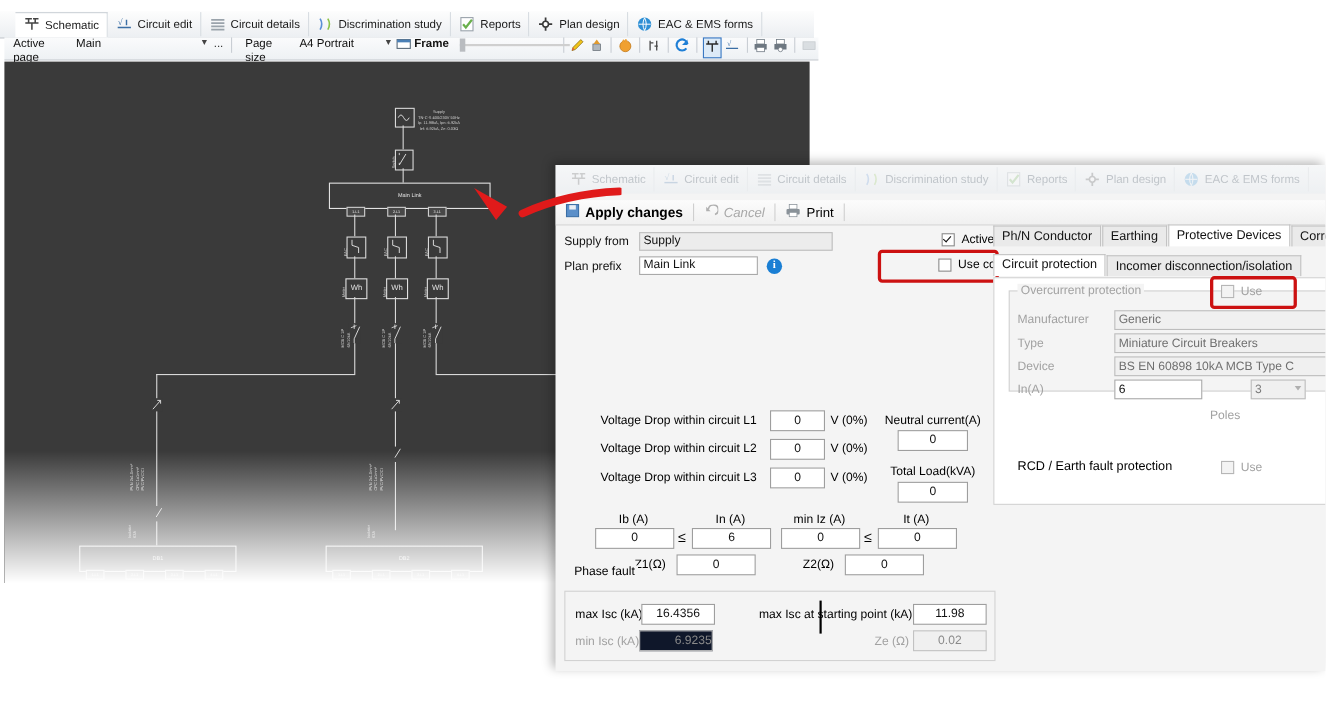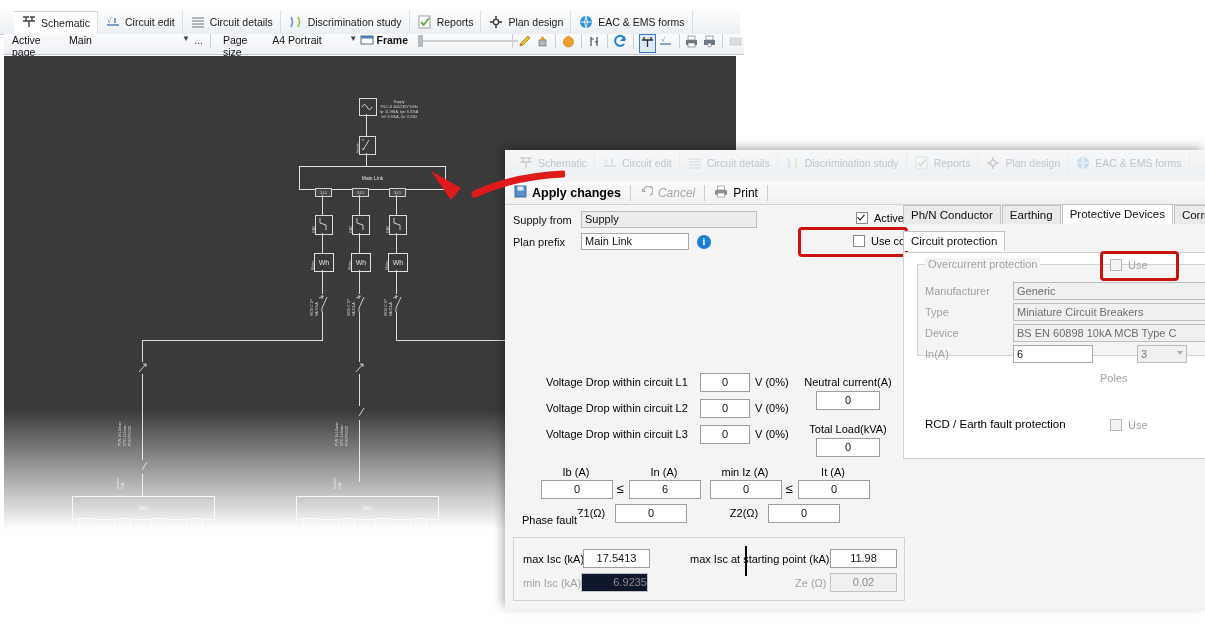--- a/index.html
+++ b/index.html
@@ -528,20 +528,21 @@
   <div class="redbox" style="left:293px;top:77px;width:104px;height:24px;"></div>
 
   <div class="tabstrip" id="tabs-top" style="left:398px;top:54px;">
       <div class="dtab"><span>Ph/N Conductor</span></div>
       <div class="dtab"><span>Earthing</span></div>
       <div class="dtab active"><span>Protective Devices</span></div>
       <div class="dtab"><span>Correction</span></div>
     </div>
   <div class="tabstrip" id="tabs-sub" style="left:398px;top:81px;">
       <div class="dtab active"><span>Circuit protection</span></div>
+      <div class="dtab"><span>Incomer disconnection/isolation</span></div>
     </div>
 
   <div class="groupbox" style="left:398px;top:102px;width:302px;height:205px;background:#fff;"></div>
 
   <div class="groupbox" style="left:412px;top:114px;width:288px;height:90px;"></div>
   <span class="gtitle dim" style="left:420px;top:108px;">Overcurrent protection</span>
   <div class="chkrow" style="position:absolute;left:605px;top:109px;">
     <span class="chk gray"></span>
     <span class="dim">Use</span>
   </div>
@@ -599,21 +600,21 @@
   <span class="vd-input" style="left:293px;top:330px;width:70px;">0</span>
 
   <span class="ctr" style="left:65px;top:357px;width:42px;">Z1(Ω)</span>
   <span class="vd-input" style="left:110px;top:354px;width:70px;">0</span>
   <span class="ctr" style="left:218px;top:357px;width:42px;">Z2(Ω)</span>
   <span class="vd-input" style="left:263px;top:354px;width:70px;">0</span>
 
   <div class="groupbox" style="left:8px;top:387px;width:390px;height:62px;"></div>
   <span class="gtitle" style="left:14px;top:364px;">Phase fault</span>
   <span class="dlab" style="left:18px;top:403px;">max Isc (kA)</span>
-  <span class="vd-input" style="left:78px;top:399px;width:65px;">17.5413</span>
+  <span class="vd-input" style="left:78px;top:399px;width:65px;">16.4356</span>
   <span class="dlab dim" style="left:18px;top:427px;">min Isc (kA)</span>
   <span class="vd-input" style="left:76px;top:423px;width:65px;background:#0f172a;border-color:#c2c2c2;color:#8a8a8a;text-align:right;">6.9235</span>
   <span class="dlab" style="left:185px;top:403px;">max Isc at starting point (kA)</span>
   <span class="caret" style="left:240px;top:396px;height:30px;"></span>
   <span class="vd-input" style="left:325px;top:399px;width:65px;">11.98</span>
   <span class="dlab dim" style="left:290px;top:427px;">Ze (Ω)</span>
   <span class="vd-input" style="left:325px;top:423px;width:65px;background:#f0f0f0;border-color:#c2c2c2;color:#8a8a8a;">0.02</span>
 </div>
 
 <svg id="arrow" viewBox="0 0 150 60">

